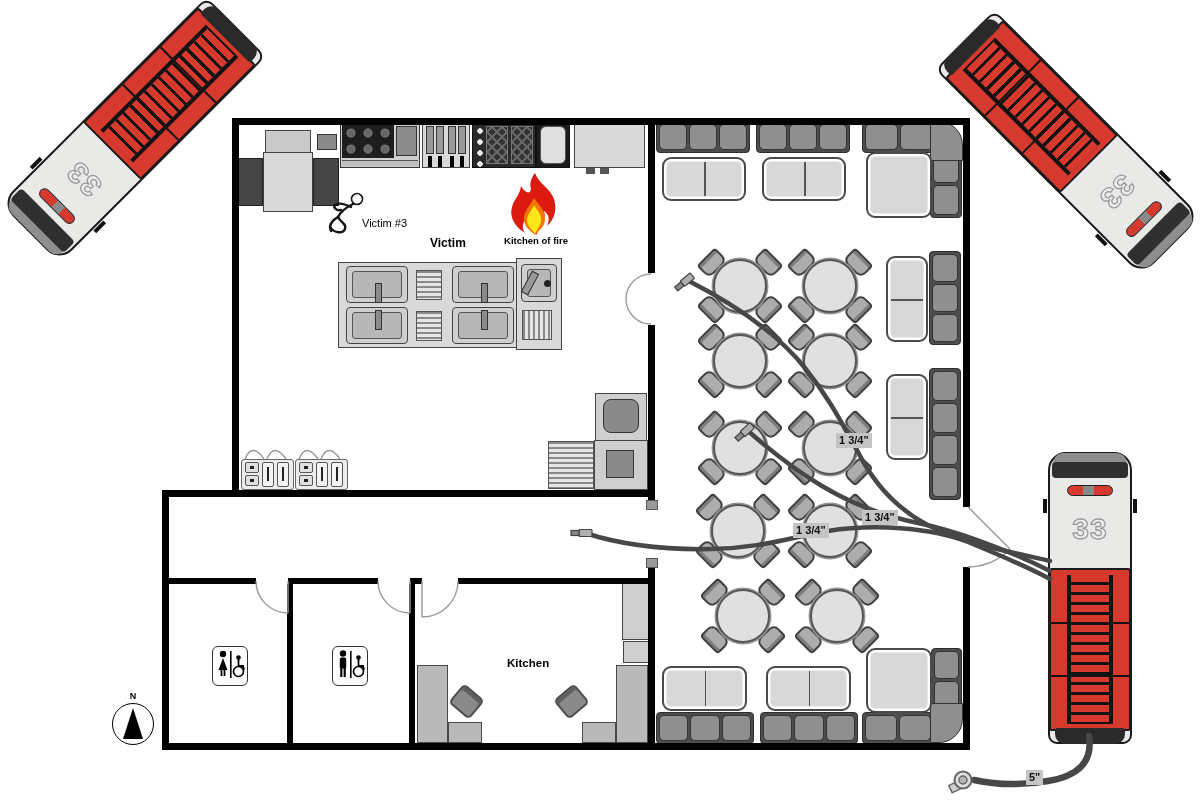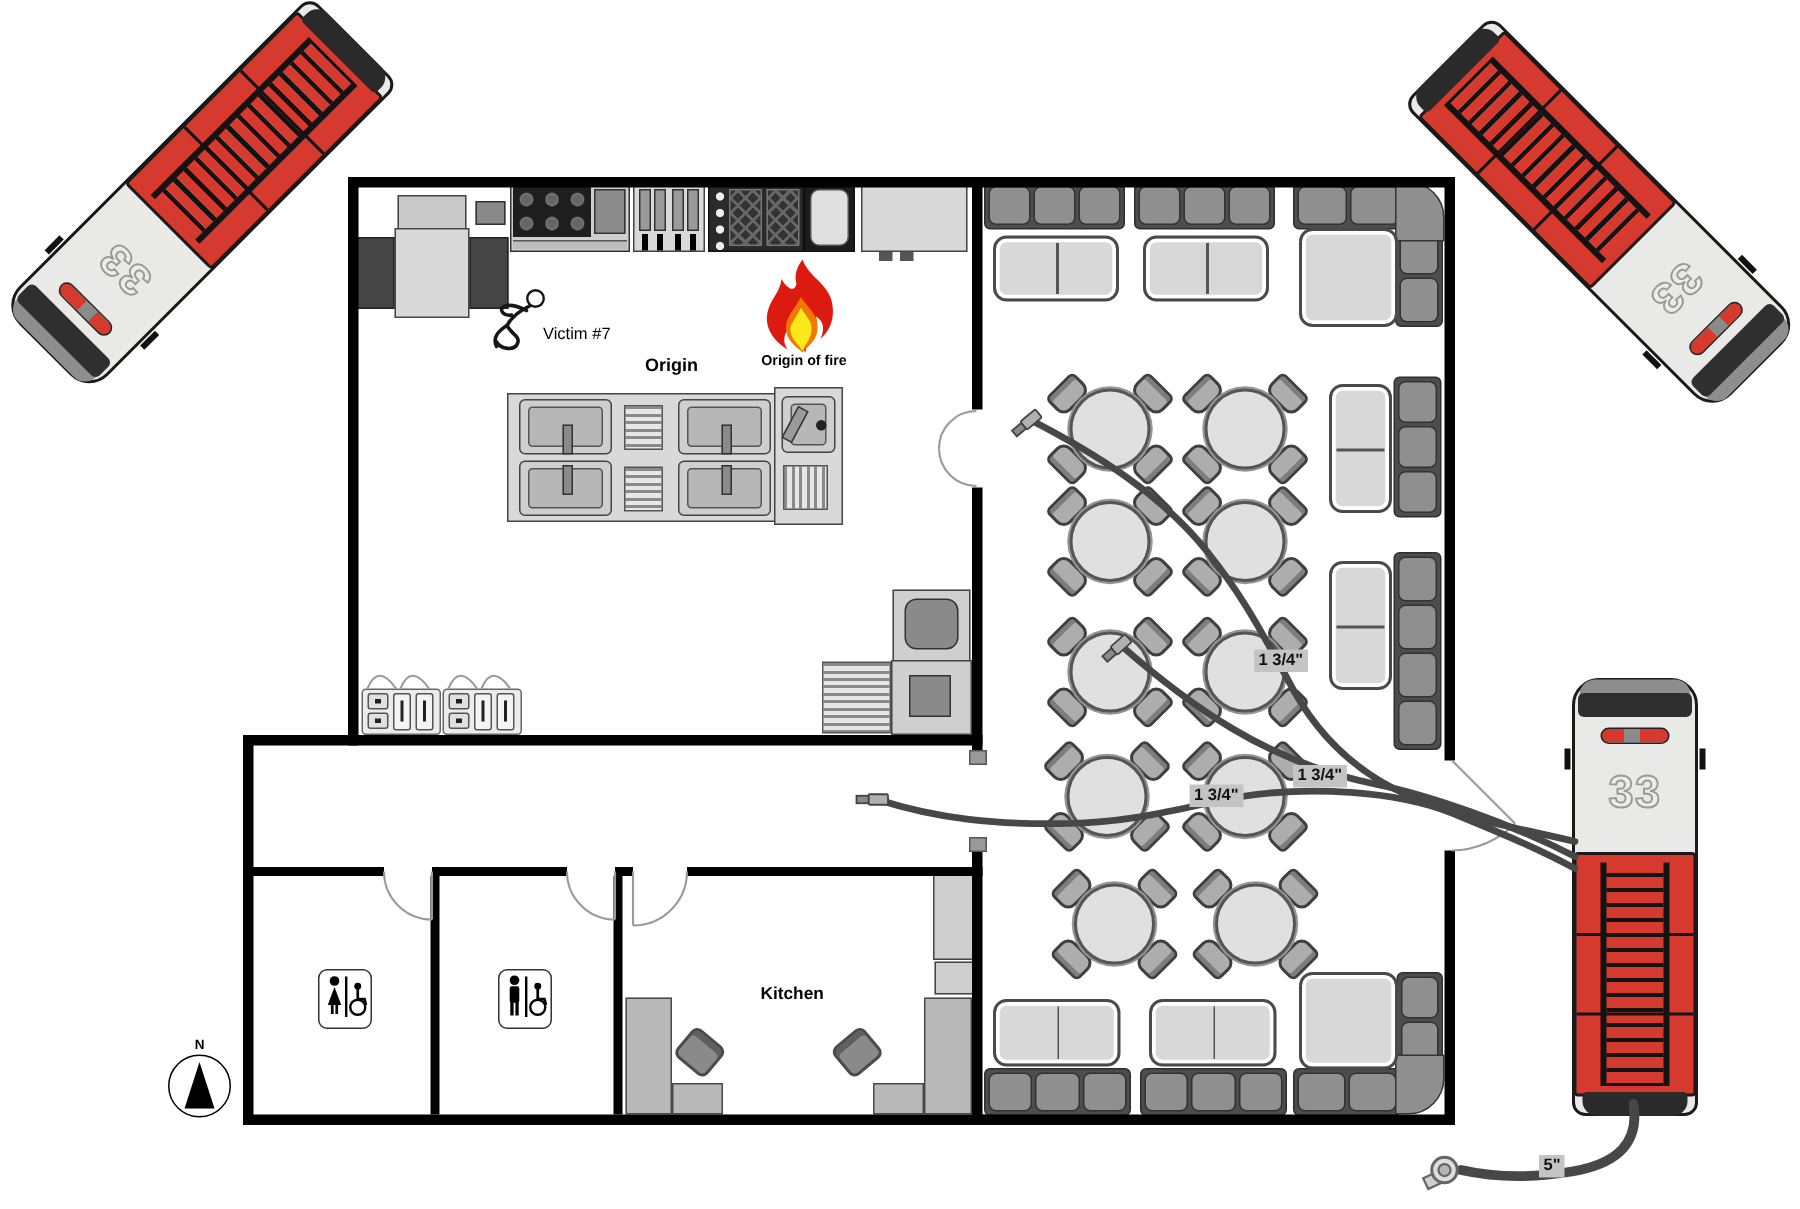--- a/index.html
+++ b/index.html
@@ -194,23 +194,23 @@
       <path d="M18 27 C13 30 8 35 11 41"></path>
     </g>
   </svg>
 
   <svg class="icon" style="left:503px;top:172px" width="64" height="64" viewBox="0 0 64 64">
     <path fill="#dd1a10" d="M32 1 C36 12 47 16 51 27 C54 37 52 47 44 54 C47 47 46 42 41 39 C44 50 35 54 34 63 C30 57 24 54 23 47 C19 51 19 57 22 61 C12 55 6 45 9 35 C11 27 17 23 18 14 C22 21 27 23 28 17 C26 11 29 5 32 1 Z"></path>
     <path fill="#f07800" d="M31 26 C36 34 43 38 42 48 C41 56 35 59 32 63 C28 59 22 56 21 48 C20 40 27 34 31 26 Z"></path>
     <path fill="#ffe81a" d="M31 33 C34 39 39 42 38 49 C37 55 34 57 32 62 C29 57 25 55 24 49 C23 44 28 40 31 33 Z"></path>
   </svg>
 
-  <div class="txt" style="left:362px;top:217px;font-size:11px">Victim #7</div>
-  <div class="txt" style="left:430px;top:236px;font-size:12px;font-weight:bold">Origin</div>
-  <div class="txt" style="left:502px;top:235px;width:68px;text-align:center;font-size:9.5px;font-weight:bold">Origin of fire</div>
+  <div class="txt" style="left:362px;top:217px;font-size:11px">Victim #3</div>
+  <div class="txt" style="left:430px;top:236px;font-size:12px;font-weight:bold">Victim</div>
+  <div class="txt" style="left:502px;top:235px;width:68px;text-align:center;font-size:9.5px;font-weight:bold">Kitchen of fire</div>
   <div class="txt" style="left:507px;top:657px;font-size:11.5px;font-weight:bold">Kitchen</div>
 
   <div class="lbl" style="left:836px;top:433px">1 3/4"</div>
   <div class="lbl" style="left:862px;top:510px">1 3/4"</div>
   <div class="lbl" style="left:793px;top:523px">1 3/4"</div>
   <div class="lbl" style="left:1026px;top:770px">5"</div>
 
   <div class="truck" style="left:91px;top:-16px;transform:rotate(-135deg)">
     <div class="t-shell"></div>
     <div class="t-windtop"></div>

